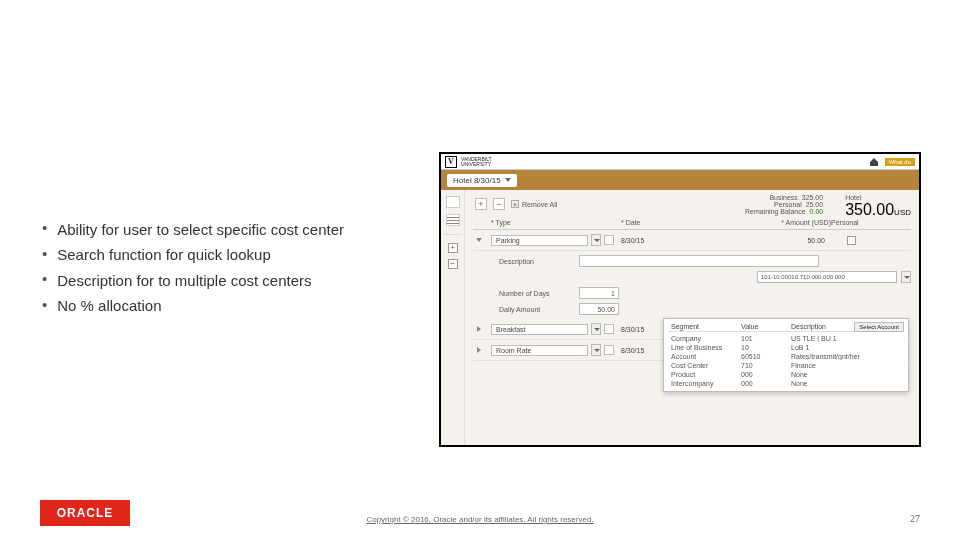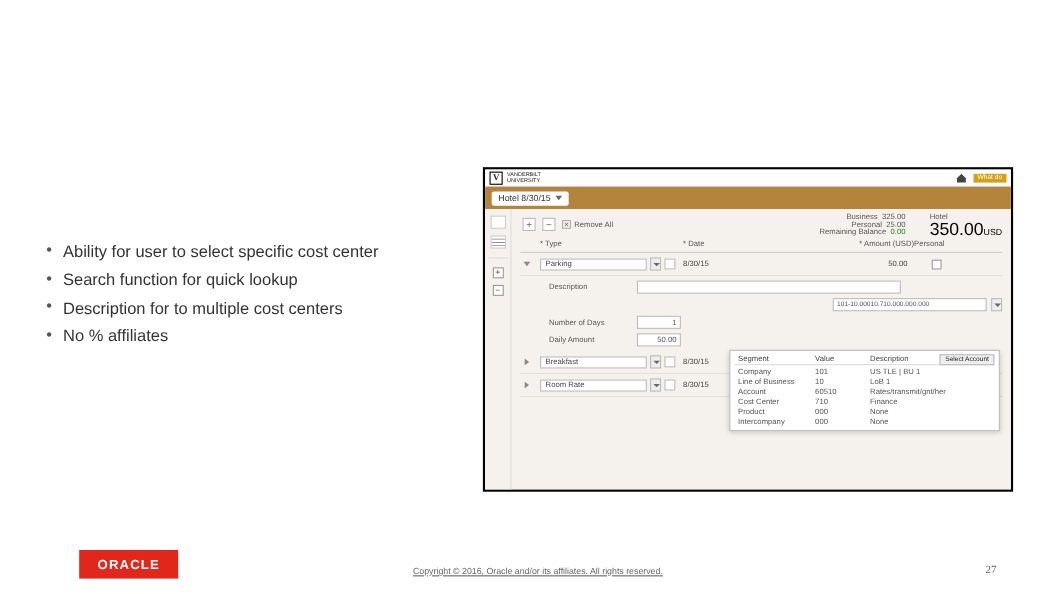--- a/index.html
+++ b/index.html
@@ -71,21 +71,21 @@
   .ss-input { background:#fff; border:1px solid #bbb; height:12px; }
   .ss-input.wide { width: 240px; }
   .ss-input.sm { width: 40px; text-align:right; padding:0 3px; line-height:11px; }
 
   .ss-seg-pop { position:absolute; left:198px; top:128px; width:246px; background:#fff; border:1px solid #bbb; box-shadow:0 2px 5px rgba(0,0,0,0.2); font-size:7px; padding:3px 4px; }
   .ss-seg-head { background:#fff; padding:1px 3px; font-size:7px; color:#444; margin-bottom:2px; border-bottom:1px solid #ddd; display:grid; grid-template-columns: 70px 50px 1fr; }
   .ss-seg-val { white-space:nowrap; overflow:hidden; text-overflow:ellipsis; }
   .ss-seg-row { display:grid; grid-template-columns: 70px 50px 1fr; padding:1px 3px; color:#555; }
   .ss-seg-btn { position:absolute; right:4px; top:3px; background:#eee; border:1px solid #bbb; padding:1px 4px; font-size:6px; }
 
-  .footer { position: absolute; left: 0; right: 14px; bottom: 0; height: 50px; margin-left: 32px; }
+  .footer { position: absolute; left: 0; right: 0; bottom: 0; height: 50px; }
   .oracle-badge { position:absolute; left:40px; bottom:14px; width:90px; height:26px; background:#e1261c; display:flex; align-items:center; justify-content:center; }
   .oracle-badge span { color:#fff; font-weight:700; font-size:12px; letter-spacing:1px; font-family: Arial, sans-serif; }
   .copyright { position:absolute; left:0; right:0; bottom:16px; text-align:center; font-size:8px; color:#666;text-decoration:underline; }
   .pagenum { position:absolute; right:40px; bottom:16px; font-size:10px; color:#666;font-family:Liberation Serif, serif; }
 </style>
 </head>
 <body>
 
 <div class="slide">
 
@@ -94,21 +94,21 @@
     <li>
         <span>Ability for user to select specific cost center</span>
       </li>
     <li>
         <span class="bold">Search function for quick lookup</span>
       </li>
     <li>
         <span>Description for to multiple cost centers</span>
       </li>
     <li>
-        <span>No % affiliates</span>
+        <span>No % allocation</span>
       </li>
   </ul>
 
   <div class="screenshot">
     <div class="ss-top">
       <div class="ss-v">V</div>
       <div class="ss-brand">
         <div>VANDERBILT</div>
         <div>UNIVERSITY</div>
       </div>

